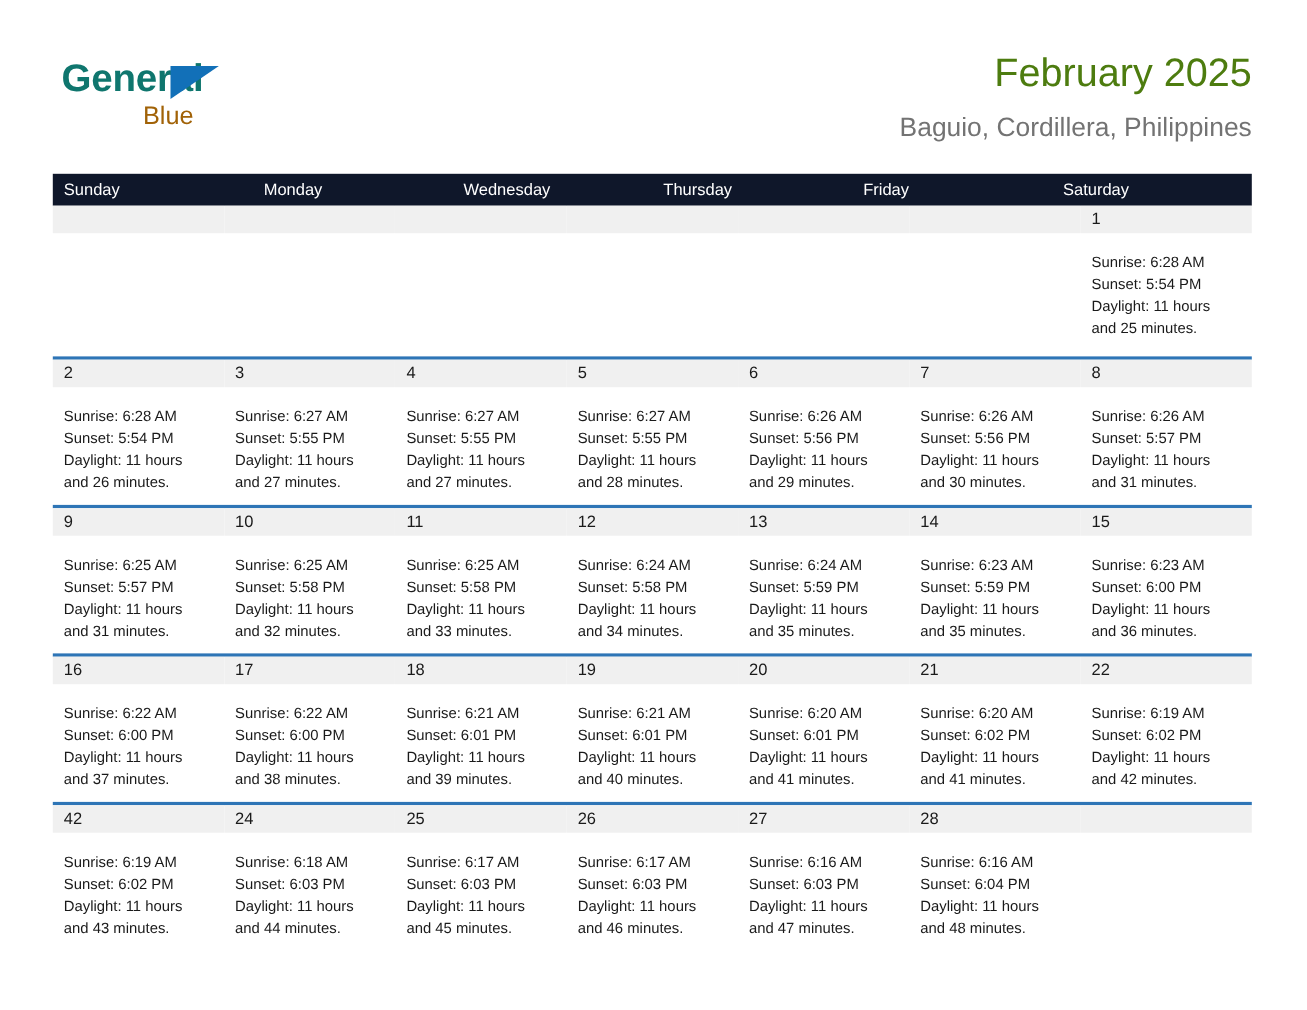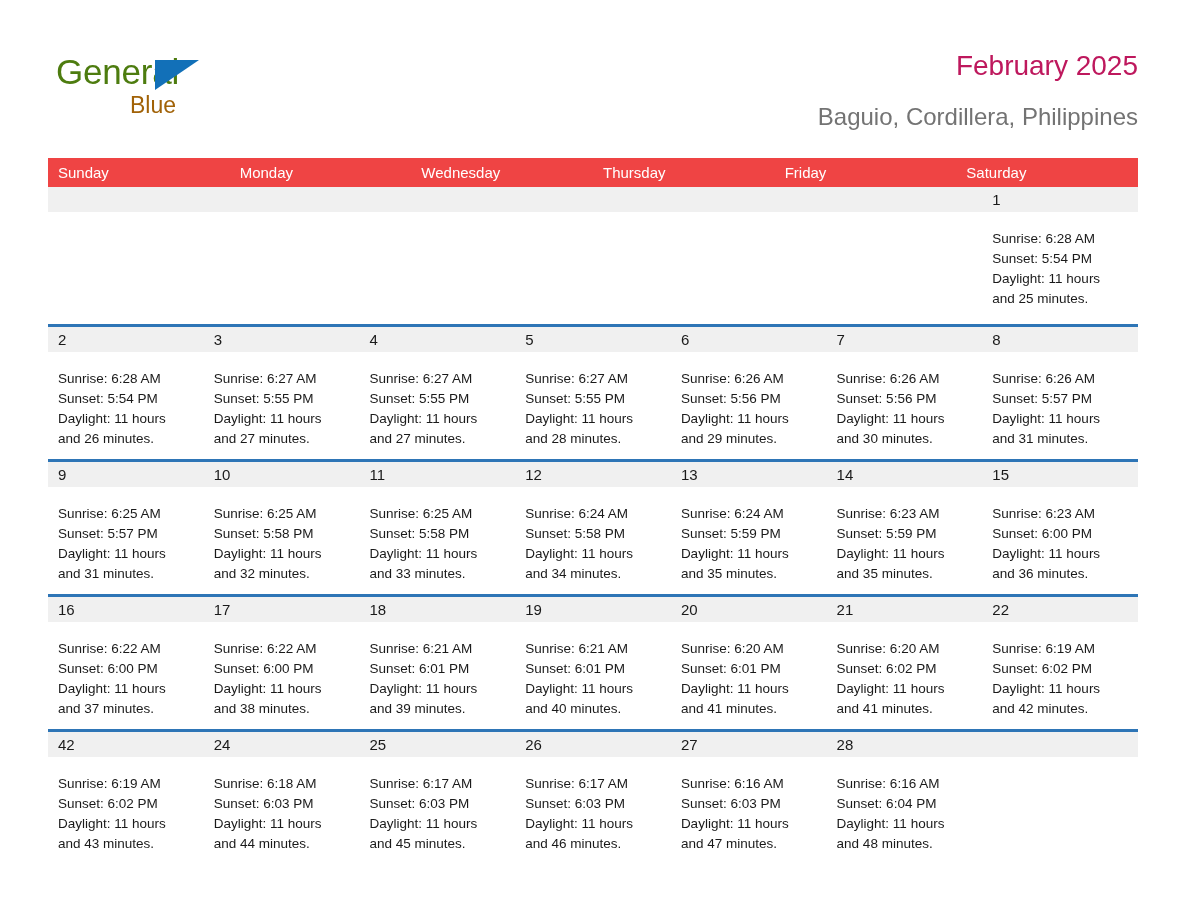--- a/index.html
+++ b/index.html
@@ -34,24 +34,24 @@
     left: 8px;
     top: 12px;
     width: 200px;
     height: 74px;
   }
   .brand-general {
     position: absolute;
     left: 0;
     top: 0;
     font-size: 35px;
-    color: #4d7c0f;
+    color: #0f766e;
     letter-spacing: -0.2px;
     line-height: 40px;
-    font-weight: 400;
+    font-weight: 700;
   }
   .brand-flag {
     position: absolute;
     left: 99px;
     top: 8px;
     width: 0;
     height: 0;
     border-left: 44px solid #1270b8;
     border-bottom: 30px solid transparent;
   }
@@ -66,22 +66,22 @@
   }
 
   .title-block {
     position: absolute;
     right: 0;
     top: 0;
     text-align: right;
     width: 700px;
   }
   .month-title {
-    font-size: 28px;
-    color: #be185d;
+    font-size: 36px;
+    color: #4d7c0f;
     line-height: 52px;
     font-weight: 400;
     white-space: nowrap;
   }
   .location {
     font-size: 24px;
     color: #737373;
     line-height: 30px;
     margin-top: 10px;
     font-weight: 400;
@@ -91,21 +91,21 @@
   
   .calendar {
     position: absolute;
     left: 48px;
     top: 158px;
     width: 1090px;
   }
 
   .dow-row {
     display: flex;
-    background: #ef4444;
+    background: #0f172a;
     height: 29px;
   }
   .dow-cell {
     flex: 1 1 0;
     color: #ffffff;
     font-size: 15px;
     line-height: 29px;
     padding-left: 10px;
     white-space: nowrap;
     overflow: hidden;

